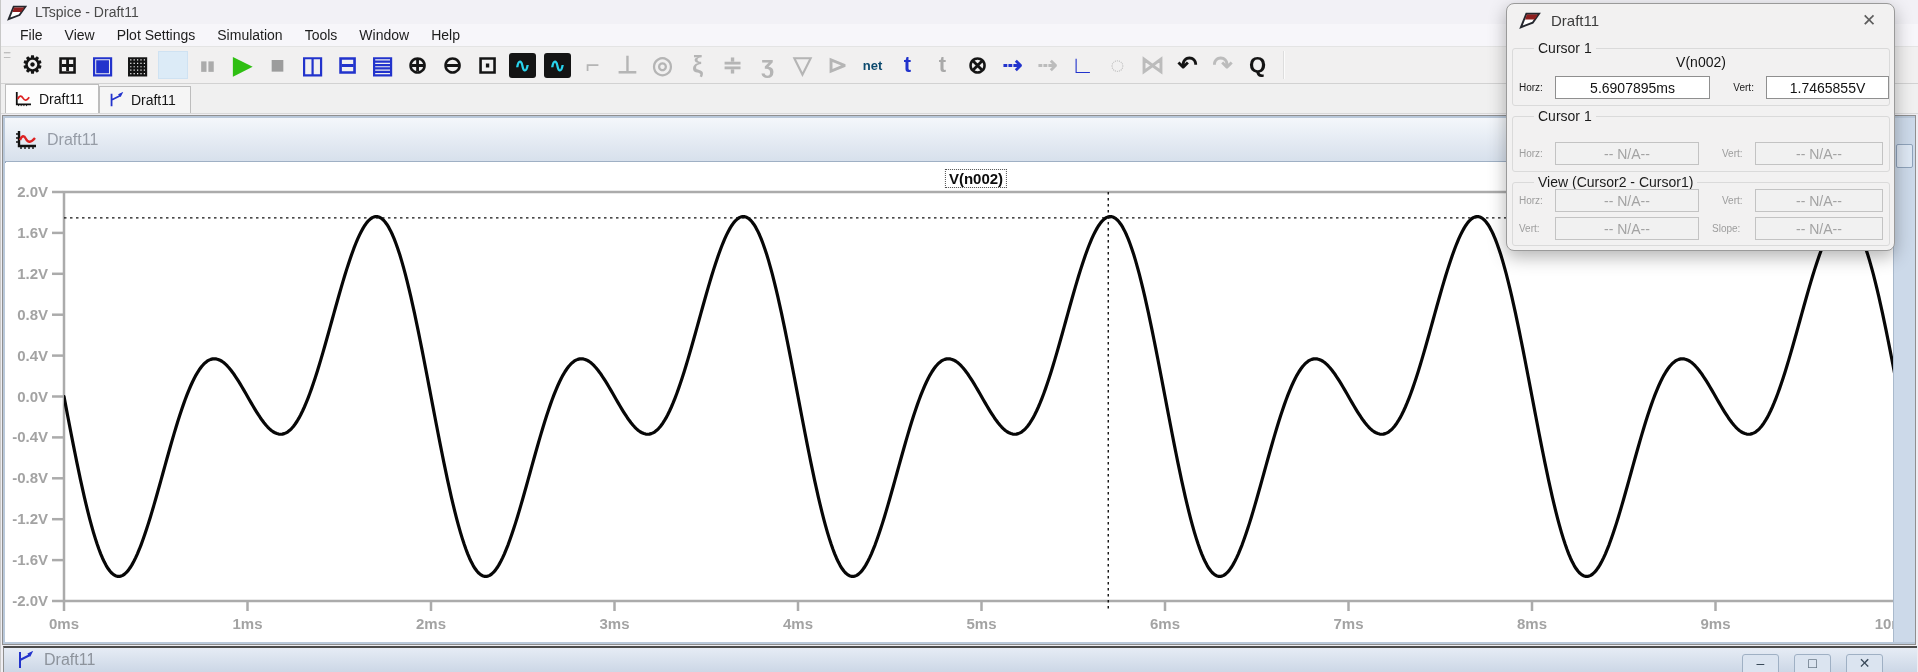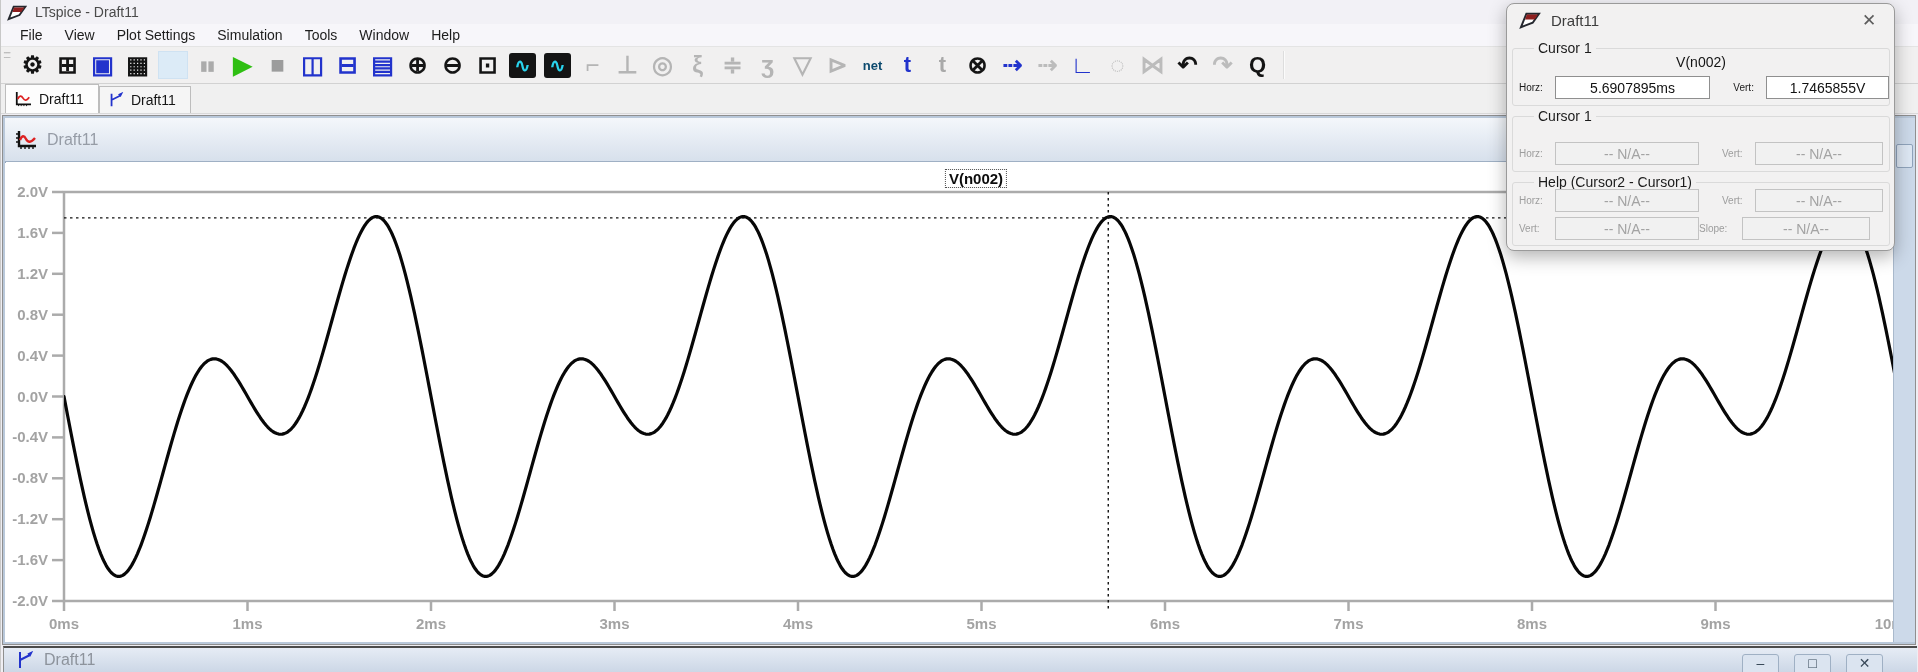--- a/index.html
+++ b/index.html
@@ -248,31 +248,31 @@
       <span class="legend">Cursor 1</span>
       <div class="fieldrow" style="top:25px; padding-left:6px;">
         <span class="flabel" style="width:36px;">Horz:</span>
         <div class="fbox dis" style="width:144px;">-- N/A--</div>
         <span class="flabel" style="margin-left:23px; width:33px;">Vert:</span>
         <div class="fbox dis" style="width:128px;">-- N/A--</div>
       </div>
     </div>
 
     <div class="group dis" style="top:178px; height:64px;">
-      <span class="legend">Help (Cursor2 - Cursor1)</span>
+      <span class="legend">View (Cursor2 - Cursor1)</span>
       <div class="fieldrow" style="top:6px; padding-left:6px;">
         <span class="flabel" style="width:36px;">Horz:</span>
         <div class="fbox dis" style="width:144px;">-- N/A--</div>
         <span class="flabel" style="margin-left:23px; width:33px;">Vert:</span>
         <div class="fbox dis" style="width:128px;">-- N/A--</div>
       </div>
       <div class="fieldrow" style="top:34px; padding-left:6px;">
         <span class="flabel" style="width:36px;">Vert:</span>
         <div class="fbox dis" style="width:144px;">-- N/A--</div>
-        <span class="flabel" style="width:43px;">Slope:</span>
+        <span class="flabel" style="margin-left:13px; width:43px;">Slope:</span>
         <div class="fbox dis" style="width:128px;">-- N/A--</div>
       </div>
     </div>
   </div>
 
   <div class="botwin">
     <svg class="icon-svg" width="18" height="18" viewBox="0 0 18 18">
       <path d="M4,1 L4,17 M4,9 L14,4 M13,3 l2,-1 l-1,2 z" stroke="#2233cc" stroke-width="2" fill="#2233cc"></path>
     </svg>
     <span class="btext">Draft11</span>

